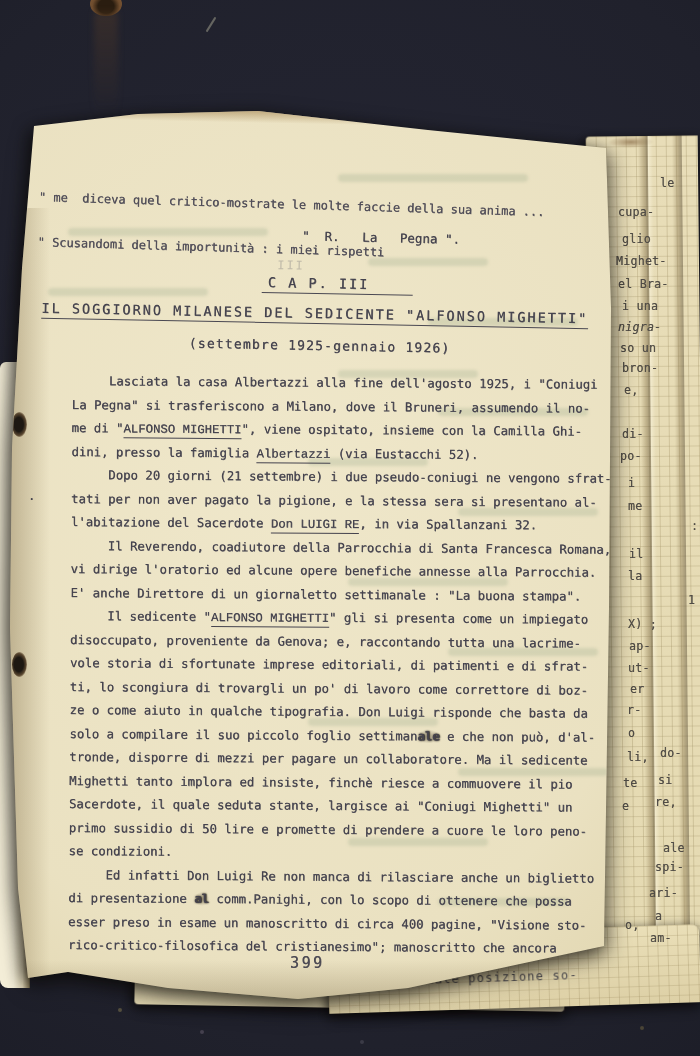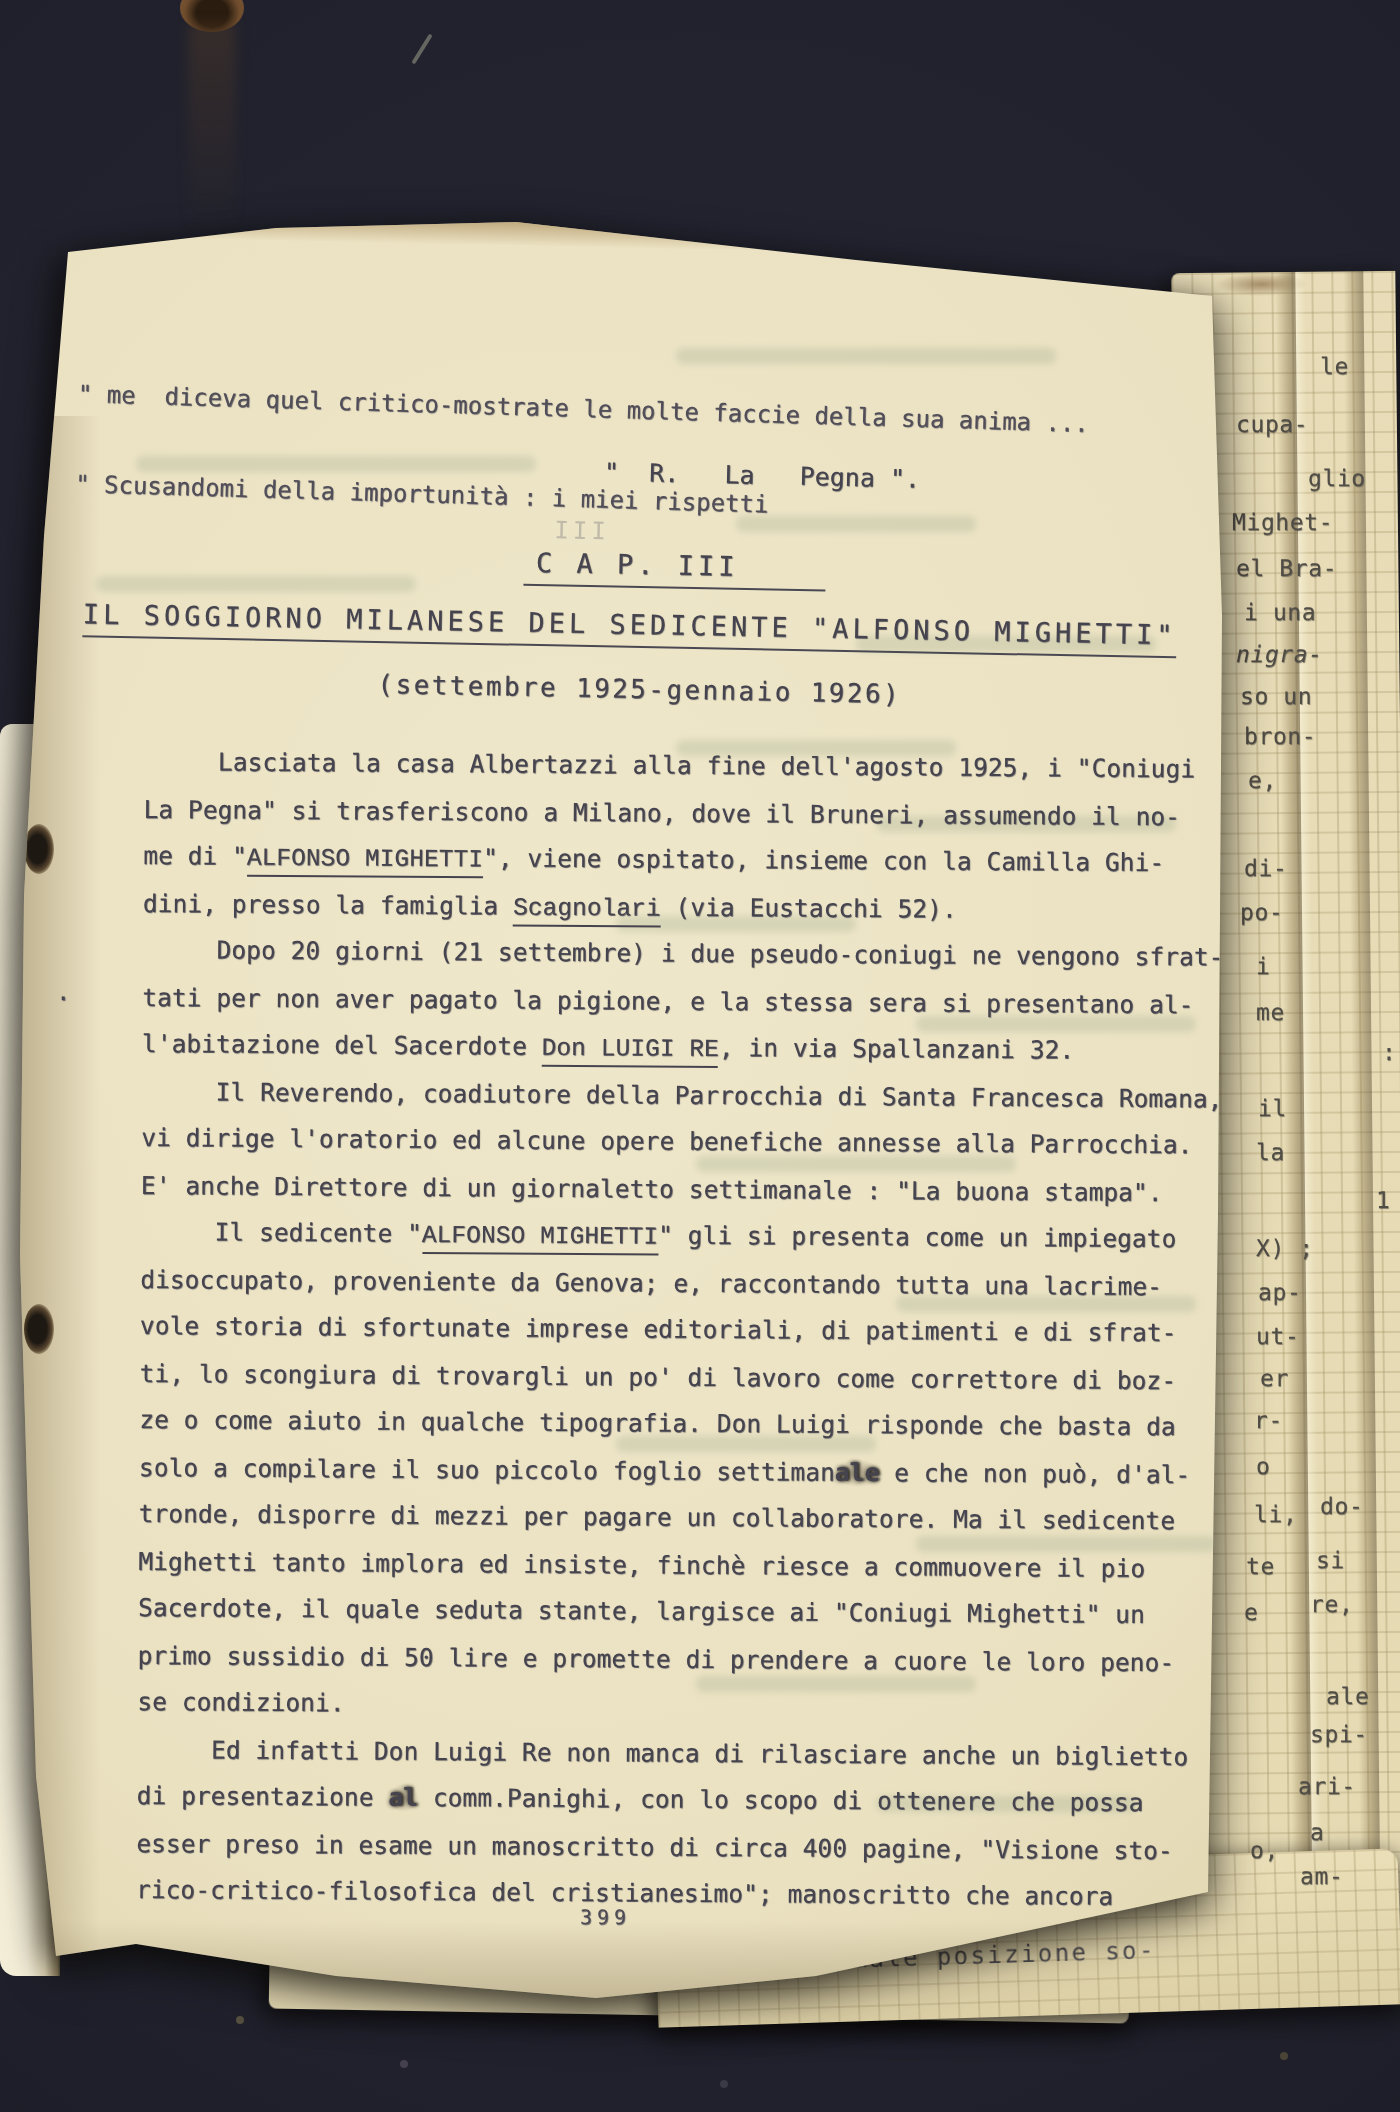--- a/index.html
+++ b/index.html
@@ -98,21 +98,21 @@
   .doc-title{position:absolute;left:34px;top:196px;font-size:13.5px;letter-spacing:2px;white-space:pre;
     border-bottom:1.6px solid #4a4852;padding-bottom:2px;}
   .date-range{position:absolute;left:182px;top:229px;font-size:13px;letter-spacing:1.2px;white-space:pre;}
   .body-block{position:absolute;left:64px;top:262px;width:540px;transform:rotate(.4deg);transform-origin:left top;
     font-size:12.3px;line-height:23.5px;}
   .tline{white-space:pre;height:23.5px;}
   .u{border-bottom:1.4px solid currentColor;padding-bottom:1px;font-family:Liberation Mono, monospace;}
   .smudge{font-weight:bold;text-shadow:0 0 2px rgba(50,45,40,.95), 1px 0 1.2px #3a362e;
     background:radial-gradient(ellipse, rgba(70,58,40,.4), transparent 72%);border-radius:50%;}
   .stray{position:absolute;left:20px;top:381px;font-size:12px;}
-  .page-num{position:absolute;left:282px;top:846px;font-size:10px;letter-spacing:2.5px;color:#4c4a54;}
+  .page-num{position:absolute;left:282px;top:846px;font-size:15px;letter-spacing:2.5px;color:#4c4a54;}
 </style>
 </head>
 <body>
 
 <div class="abs binder-hole"></div>
 <div class="abs cord-streak"></div>
 <div class="abs scratch"></div>
 <div class="abs speck" style="left:118px;top:1008px;background:#55503f"></div>
 <div class="abs speck" style="left:334px;top:999px;background:#8f8a3c"></div>
 <div class="abs speck" style="left:575px;top:997px;background:#97913d"></div>
@@ -131,21 +131,21 @@
   <div class="next-num">401</div>
 </div>
 
 <div class="abs bottom-flap sheet-shadow">
   <div class="flap-text">male posizione so-</div>
 </div>
 
 <div class="abs frag-layer">
     <div class="frag" style="left: 660px; top: 176px;">le</div>
     <div class="frag" style="left: 618px; top: 205px;">cupa-</div>
-    <div class="frag" style="left: 622px; top: 232px; margin-left: 32px;">glio</div>
+    <div class="frag" style="left: 622px; top: 232px;">glio</div>
     <div class="frag" style="left: 616px; top: 254px;">Mighet-</div>
     <div class="frag" style="left: 618px; top: 277px;">el Bra-</div>
     <div class="frag" style="left: 622px; top: 299px;">i una</div>
     <div class="frag" style="left: 618px; top: 320px; font-style: italic;">nigra-</div>
     <div class="frag" style="left: 604px; top: 341px; margin-left: 16px;">so un</div>
     <div class="frag" style="left: 622px; top: 361px;">bron-</div>
     <div class="frag" style="left: 624px; top: 383px;">e,</div>
     <div class="frag" style="left: 622px; top: 427px;">di-</div>
     <div class="frag" style="left: 620px; top: 449px;">po-</div>
     <div class="frag" style="left: 628px; top: 476px;">i</div>
@@ -212,21 +212,21 @@
       <div class="doc-title typed">IL SOGGIORNO MILANESE DEL SEDICENTE "ALFONSO MIGHETTI"</div>
       <div class="date-range typed">(settembre 1925-gennaio 1926)</div>
     </div>
 
     <div class="stray typed">.</div>
 
     <div class="body-block typed">
         <div class="tline">     Lasciata la casa Albertazzi alla fine dell'agosto 1925, i "Coniugi</div>
         <div class="tline">La Pegna" si trasferiscono a Milano, dove il Bruneri, assumendo il no-</div>
         <div class="tline">me di "<span class="u">ALFONSO MIGHETTI</span>", viene ospitato, insieme con la Camilla Ghi-</div>
-        <div class="tline">dini, presso la famiglia <span class="u">Scagnolari</span> (via Eustacchi 52).</div>
+        <div class="tline">dini, presso la famiglia <span class="u">Albertazzi</span> (via Eustacchi 52).</div>
         <div class="tline">     Dopo 20 giorni (21 settembre) i due pseudo-coniugi ne vengono sfrat-</div>
         <div class="tline">tati per non aver pagato la pigione, e la stessa sera si presentano al-</div>
         <div class="tline">l'abitazione del Sacerdote <span class="u">Don LUIGI RE</span>, in via Spallanzani 32.</div>
         <div class="tline">     Il Reverendo, coadiutore della Parrocchia di Santa Francesca Romana,</div>
         <div class="tline">vi dirige l'oratorio ed alcune opere benefiche annesse alla Parrocchia.</div>
         <div class="tline">E' anche Direttore di un giornaletto settimanale : "La buona stampa".</div>
         <div class="tline">     Il sedicente "<span class="u">ALFONSO MIGHETTI</span>" gli si presenta come un impiegato</div>
         <div class="tline">disoccupato, proveniente da Genova; e, raccontando tutta una lacrime-</div>
         <div class="tline">vole storia di sfortunate imprese editoriali, di patimenti e di sfrat-</div>
         <div class="tline">ti, lo scongiura di trovargli un po' di lavoro come correttore di boz-</div>

